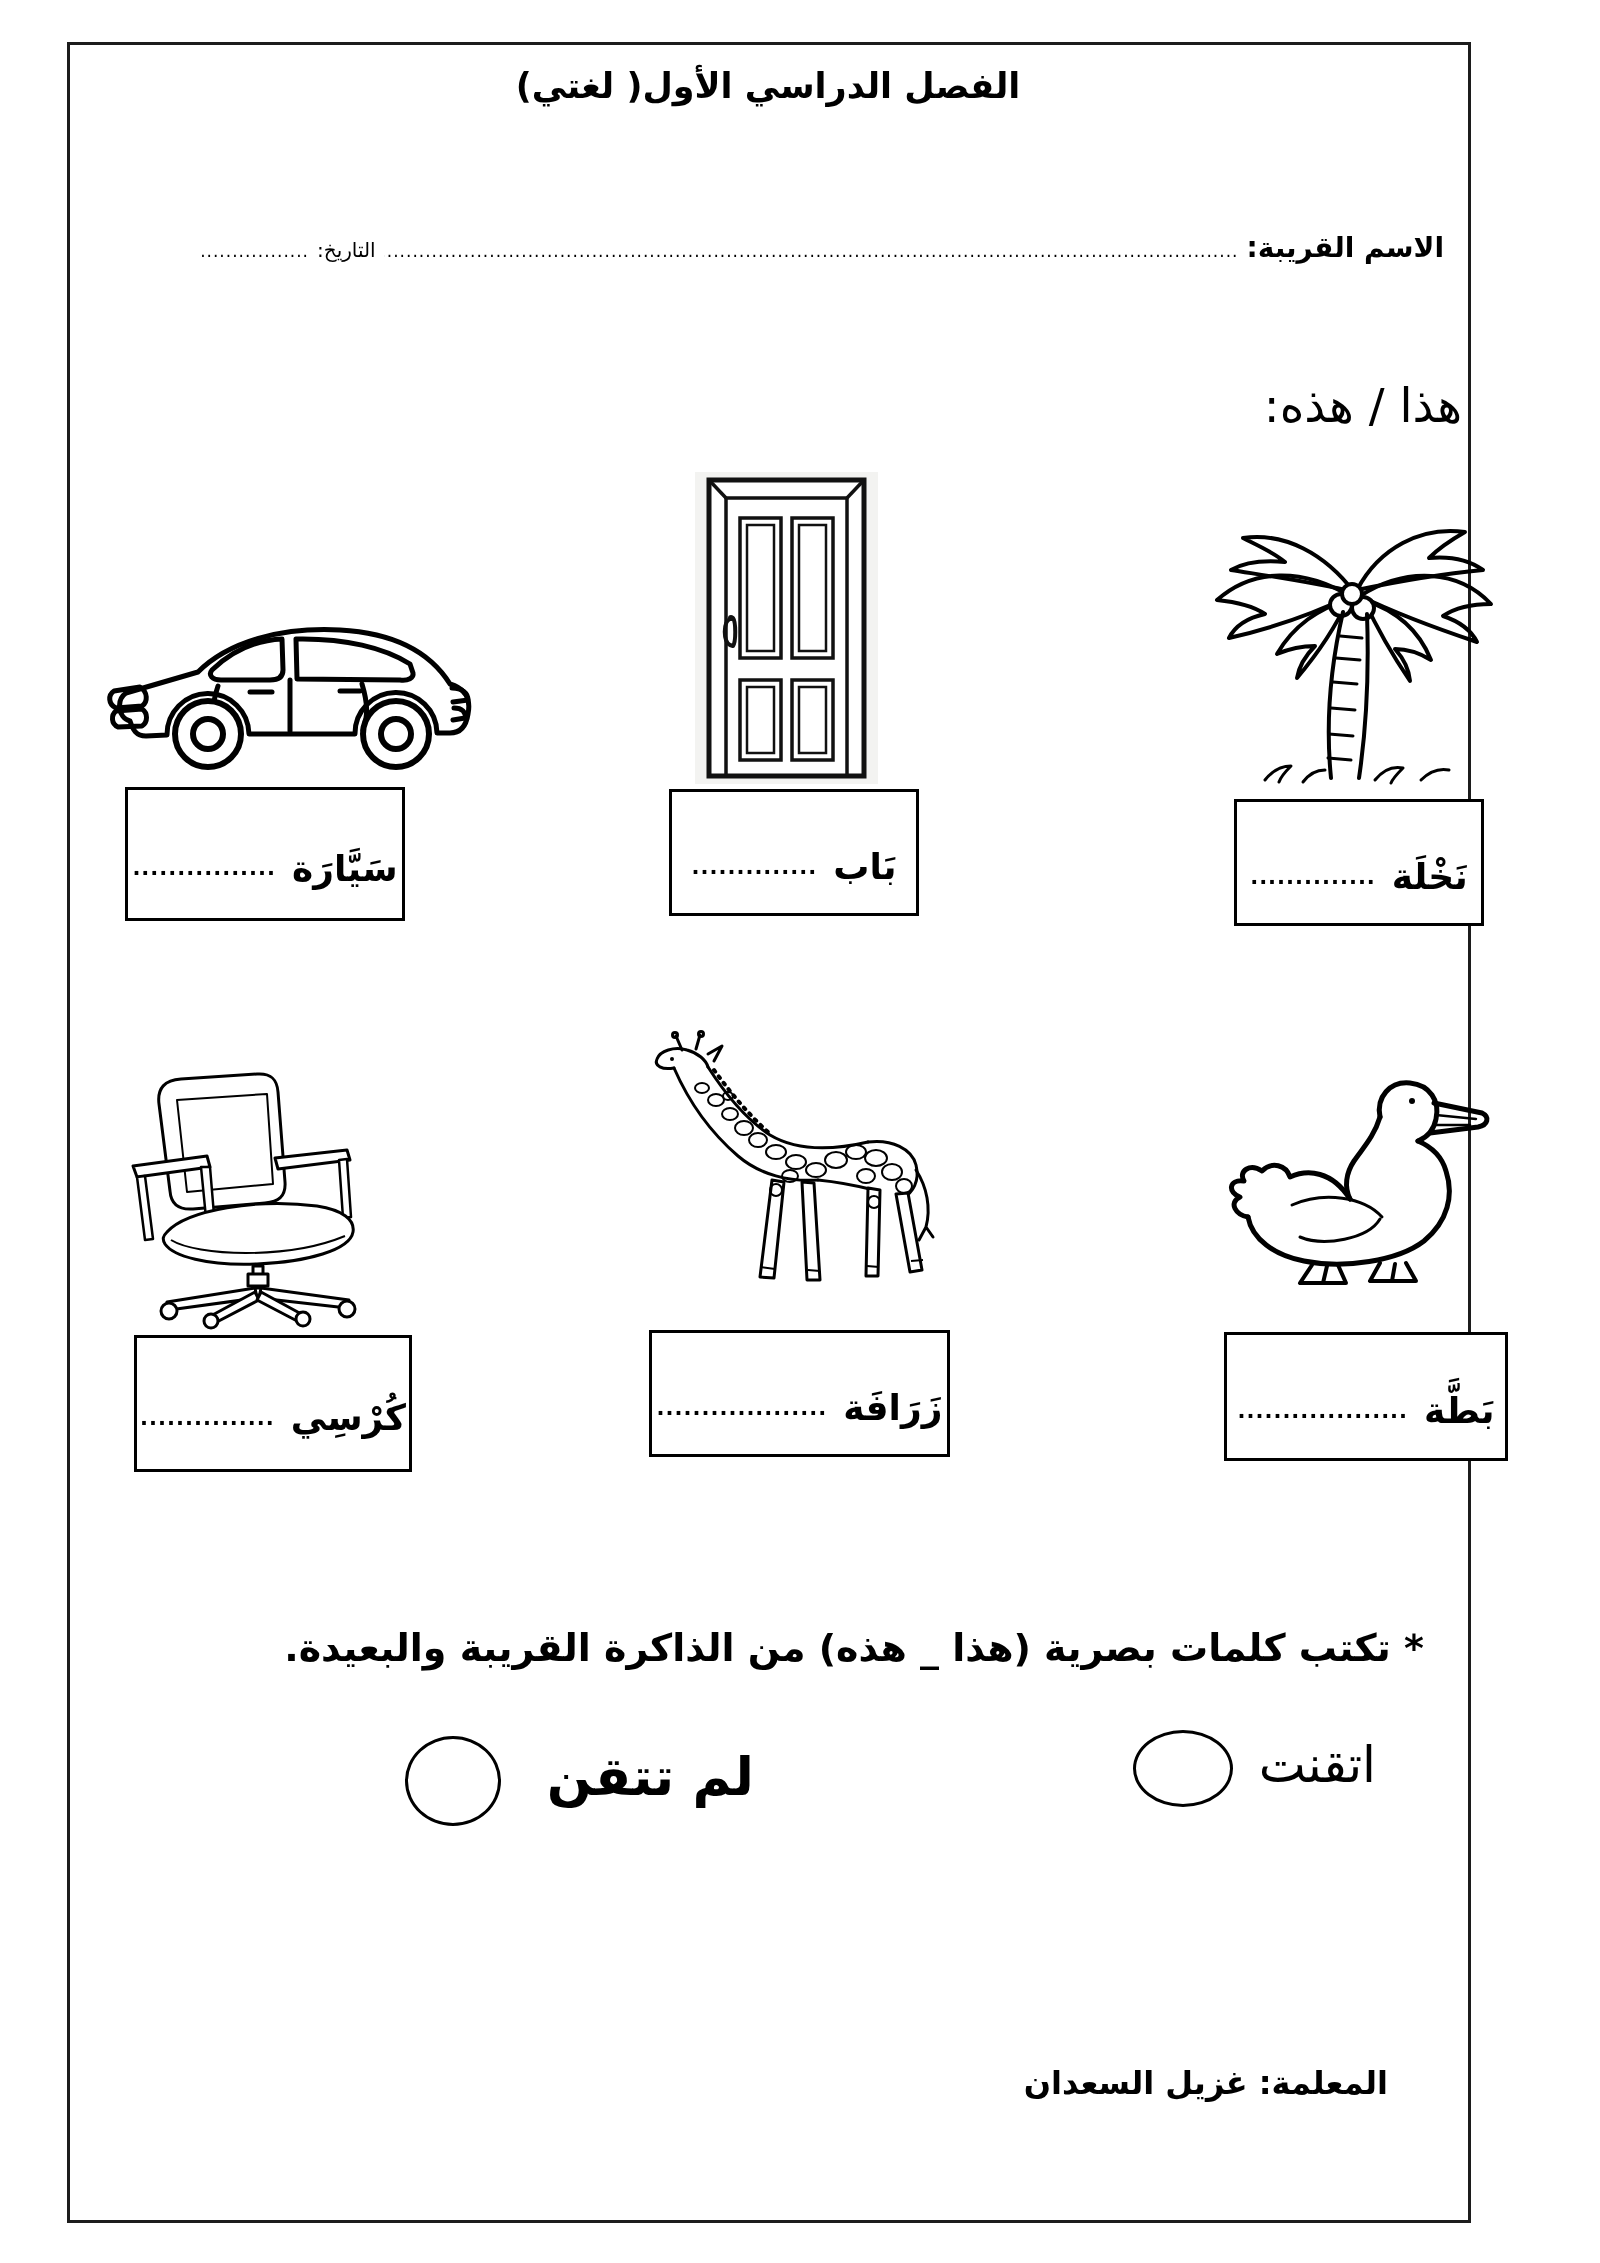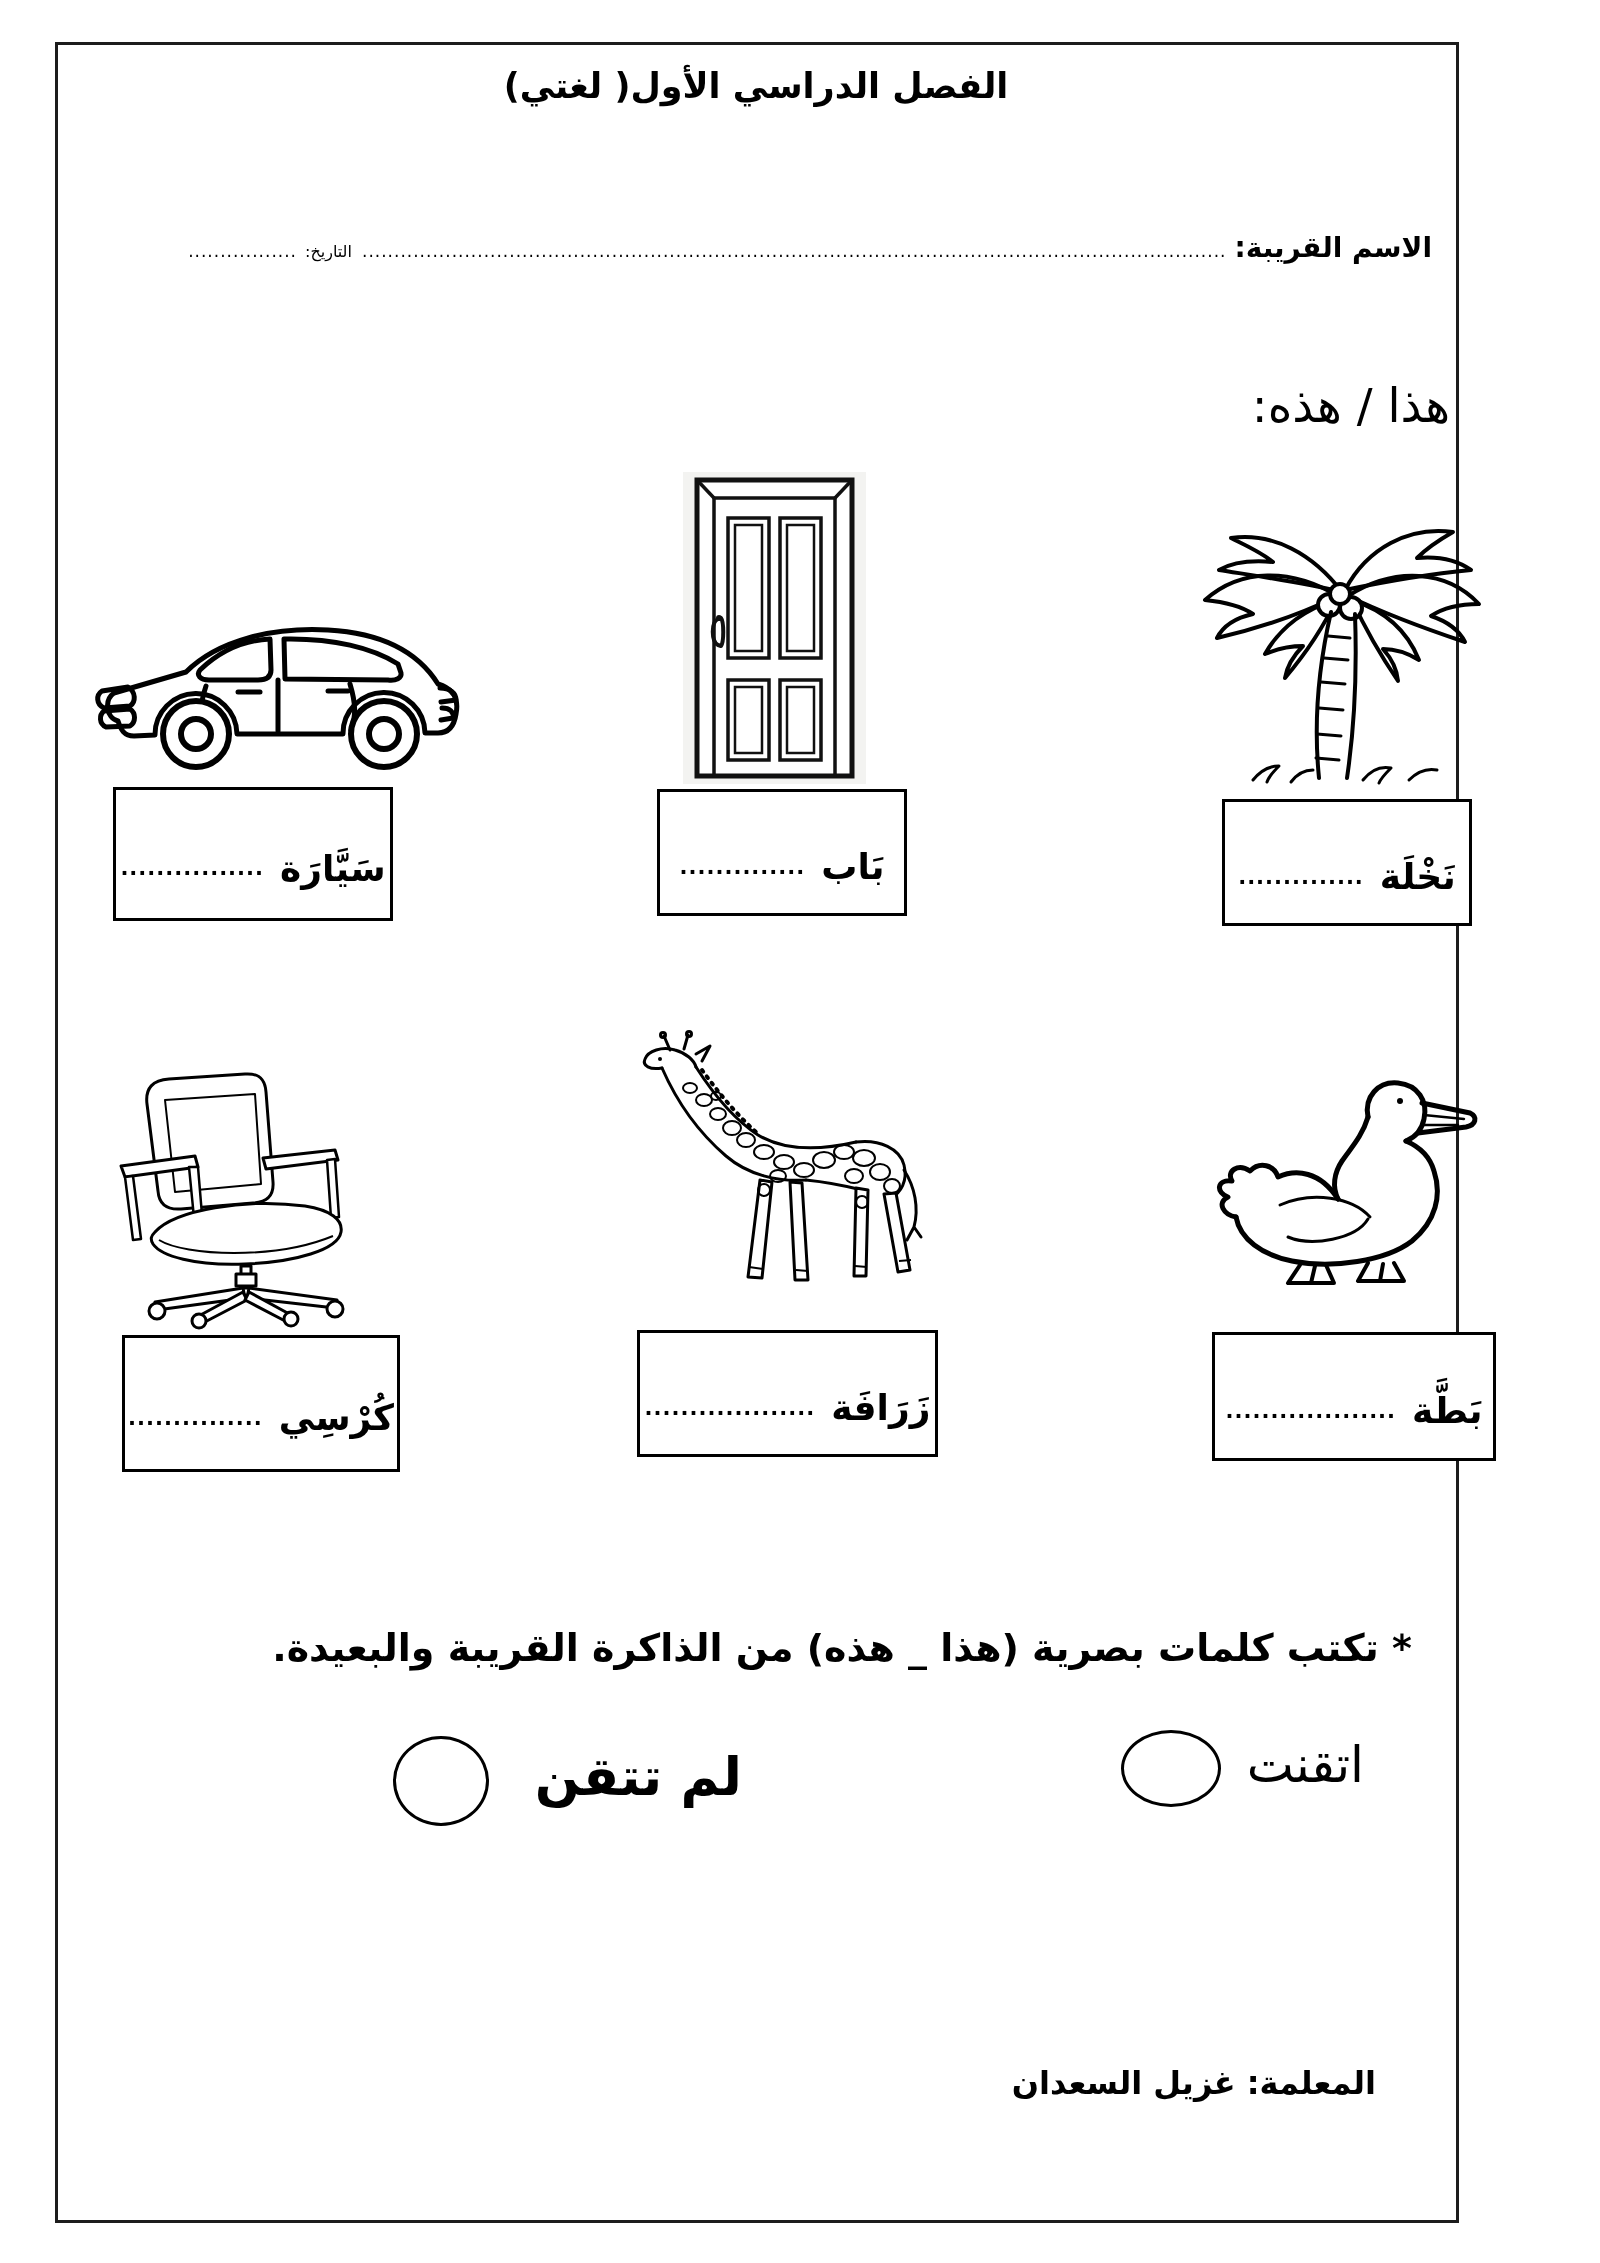--- a/index.html
+++ b/index.html
@@ -1,23 +1,23 @@
 <!DOCTYPE html>
 <html lang="ar"><head>
 <meta charset="utf-8">
 <style>
   html,body{margin:0;padding:0;background:#fff;}
   .page{position:relative;width:1512px;height:2263px;background:#fff;overflow:hidden;
-        font-family:"DejaVu Sans",sans-serif;color:#000;}
+        font-family:"DejaVu Sans",sans-serif;color:#000;margin-left:12px;}
   .page-border{position:absolute;left:55px;top:42px;right:53px;bottom:40px;border:3px solid #1c1c1c;}
   .title{position:absolute;top:66px;left:0;right:0;text-align:center;font-size:35px;font-weight:bold;direction:rtl;}
   .name-line{position:absolute;top:231px;right:80px;width:1245px;direction:rtl;display:flex;align-items:baseline;gap:8px;}
   .name-label{font-size:28px;font-weight:bold;white-space:nowrap;}
   .name-dots{flex:1;font-size:17px;overflow:hidden;white-space:nowrap;letter-spacing:1px;}
-  .date-label{font-size:16px;white-space:nowrap;}
+  .date-label{font-size:20px;white-space:nowrap;}
   .date-dots{font-size:17px;white-space:nowrap;overflow:hidden;max-width:110px;letter-spacing:1px;}
   .instruction{position:absolute;top:378px;right:62px;direction:rtl;display:flex;align-items:baseline;gap:95px;font-size:47px;}
   .img-wrap{position:absolute;}
   .img-wrap svg{width:100%;height:100%;display:block;}
   .answer-box{position:absolute;border:3px solid #000;direction:rtl;display:flex;align-items:center;
               justify-content:center;gap:16px;padding-top:28px;box-sizing:border-box;background:#fff;}
   .item-label{font-size:36px;font-weight:bold;white-space:nowrap;}
   .answer-dots{font-size:21px;font-weight:bold;white-space:nowrap;letter-spacing:1px;}
   .note{position:absolute;top:1626px;right:100px;direction:rtl;font-size:38px;font-weight:bold;}
   .assess{position:absolute;direction:rtl;display:flex;align-items:center;}

